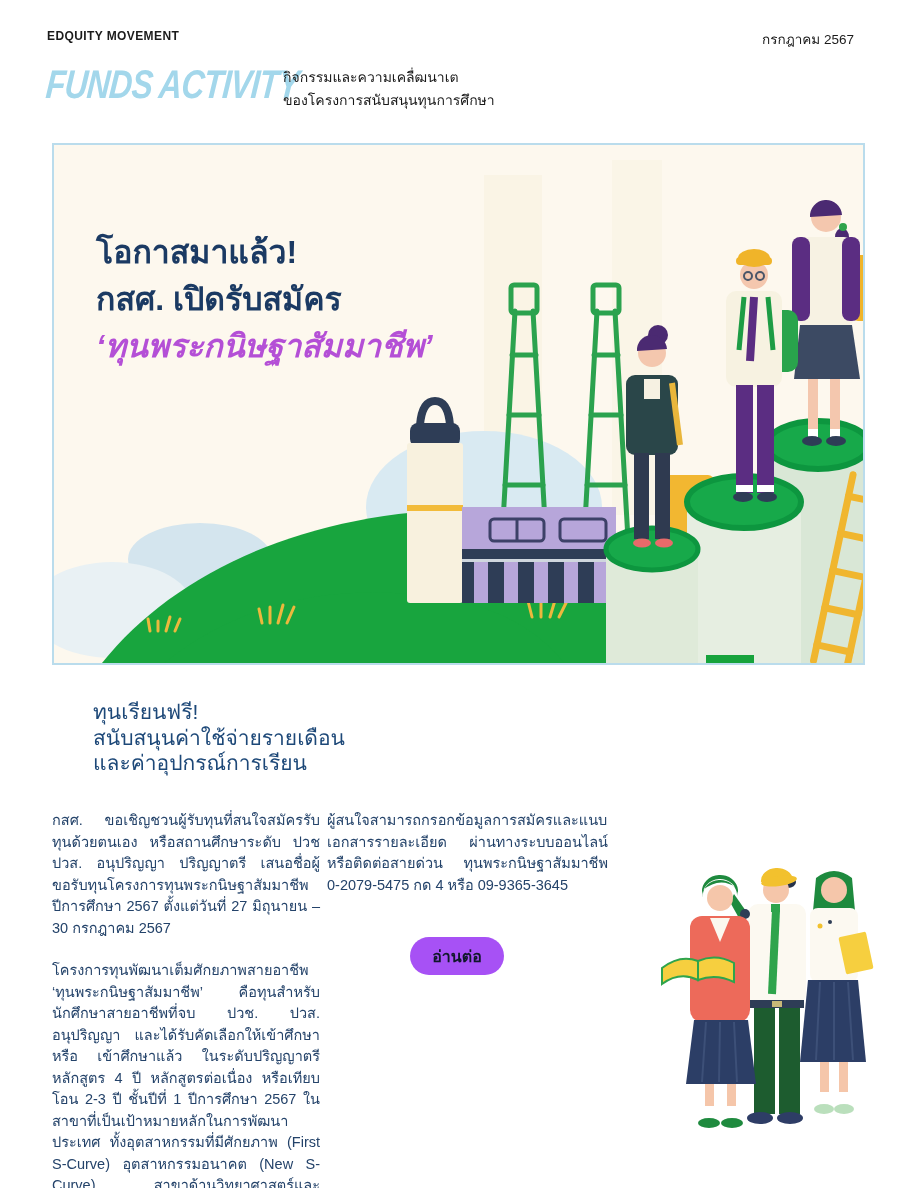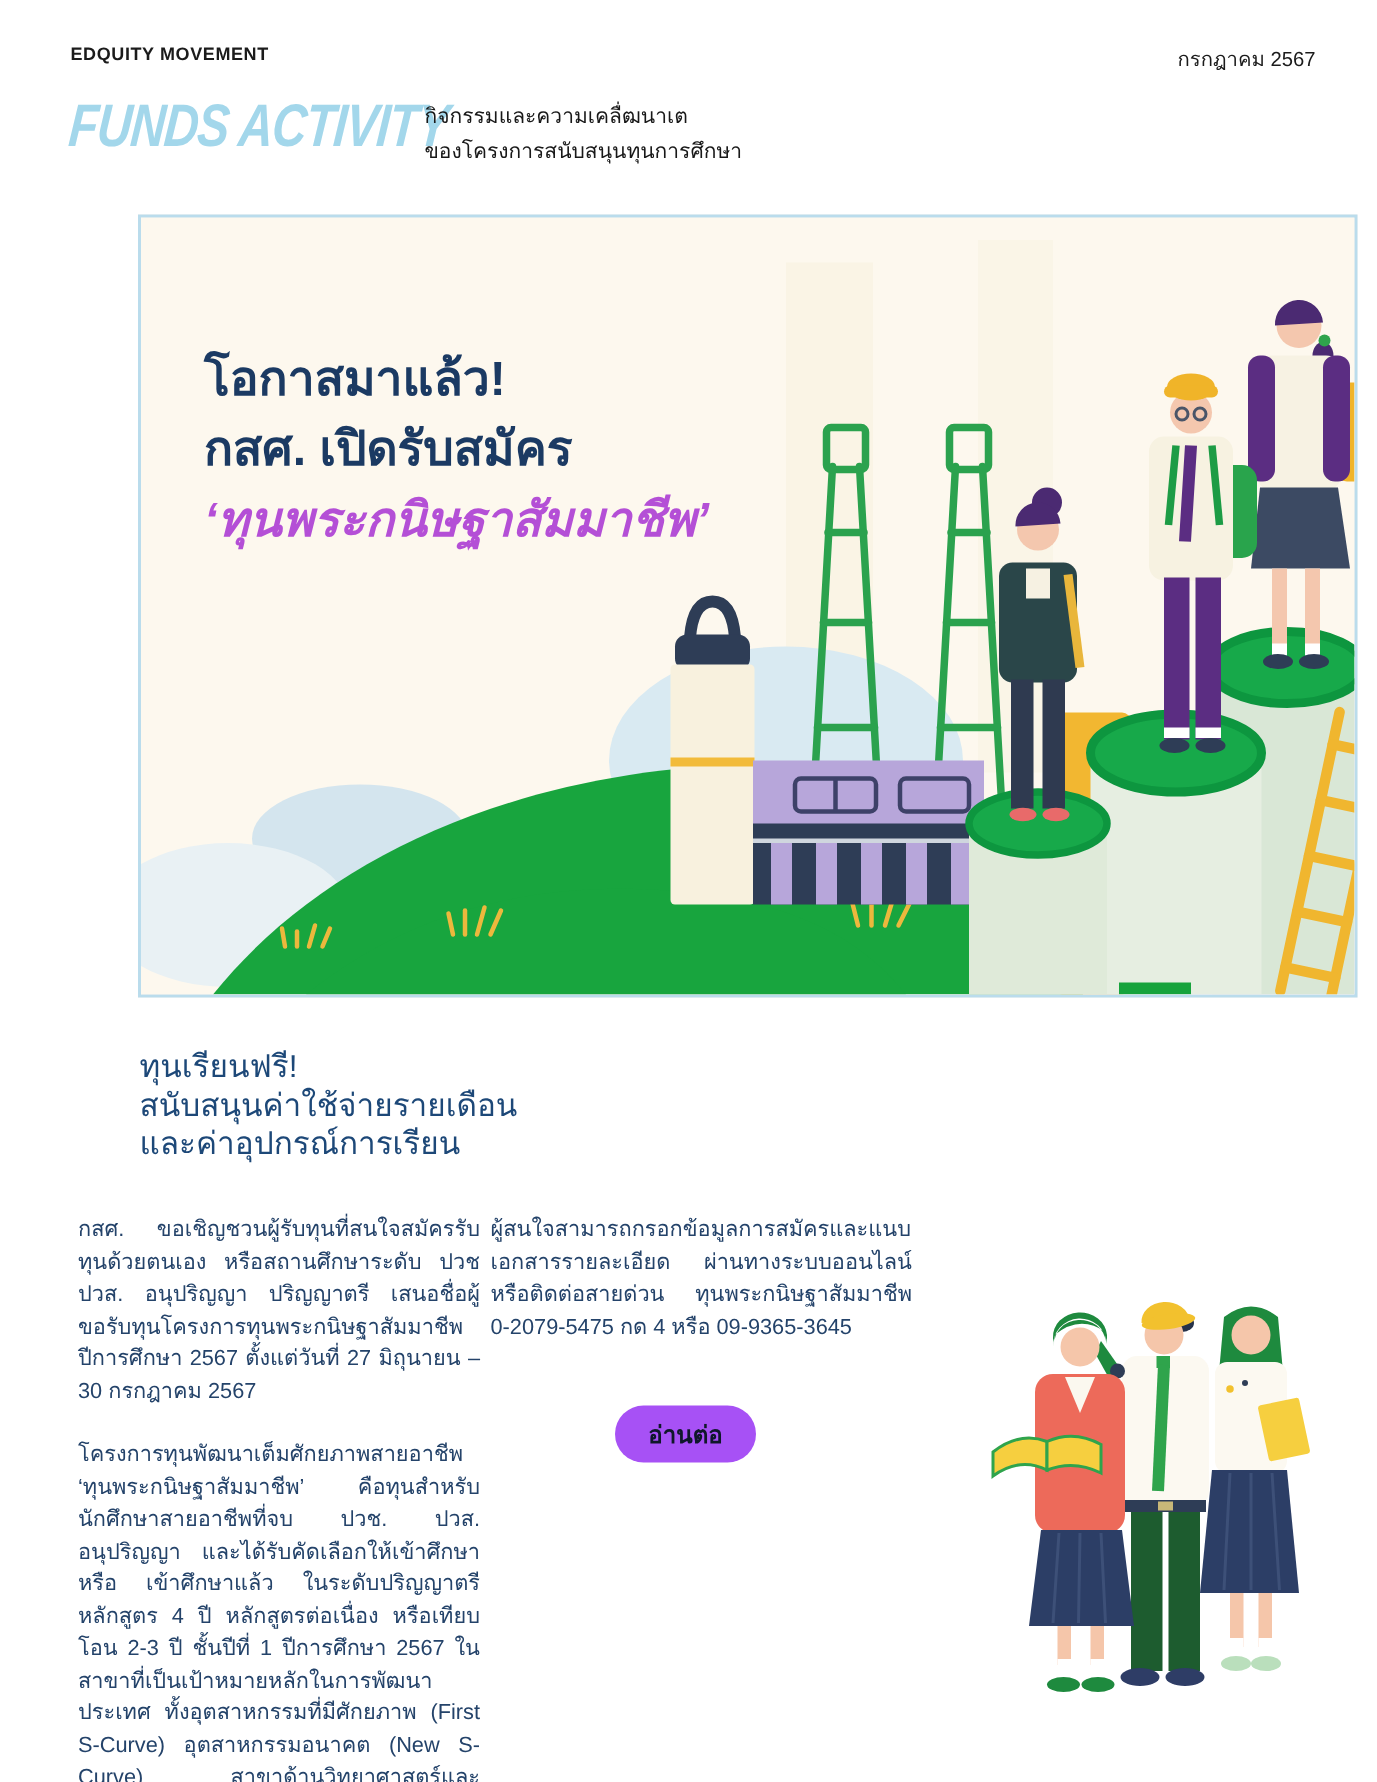--- a/index.html
+++ b/index.html
@@ -5,34 +5,34 @@
   html,body{margin:0;padding:0;}
   body{
     width:918px;height:1188px;position:relative;overflow:hidden;
     background:#ffffff;
     font-family:"Liberation Sans","DejaVu Sans",sans-serif;
   }
   .abs{position:absolute;}
 
   
   .brand{left:47px;top:29px;font-size:12px;letter-spacing:.4px;color:#1b1b1b;font-weight:600;}
-  .issue-date{right:41px;top:28px;font-size:13.5px;color:#1b1b1b;}
+  .issue-date{right:64px;top:28px;font-size:13.5px;color:#1b1b1b;}
 
   
   .masthead-title{
     left:48px;top:62px;font-size:40px;font-weight:800;font-style:italic;
     color:#a3d7eb;letter-spacing:-1px;white-space:nowrap;
     transform:scaleX(.8) skewX(-6deg);transform-origin:left top;
   }
   .masthead-subtitle{left:283px;top:66px;font-size:14px;line-height:23px;color:#181818;}
 
   
   .hero{
     left:52px;top:143px;width:809px;height:518px;
-    border:2px solid #badcec;background:#fdf8ee;overflow:hidden;margin-left:40px;
+    border:2px solid #badcec;background:#fdf8ee;overflow:hidden;
   }
   .hero svg{position:absolute;left:0;top:0;}
   .hero-title{
     position:absolute;left:42px;top:84px;z-index:2;
     font-size:32px;line-height:47px;font-weight:700;color:#1b3a63;white-space:nowrap;
   }
   .hero-title .accent{color:#b44fd6;font-style:italic;}
 
   
   .section-heading{left:52px;top:699px;font-size:21px;line-height:25.5px;font-weight:500;color:#1d4878;margin-left:41px;}

